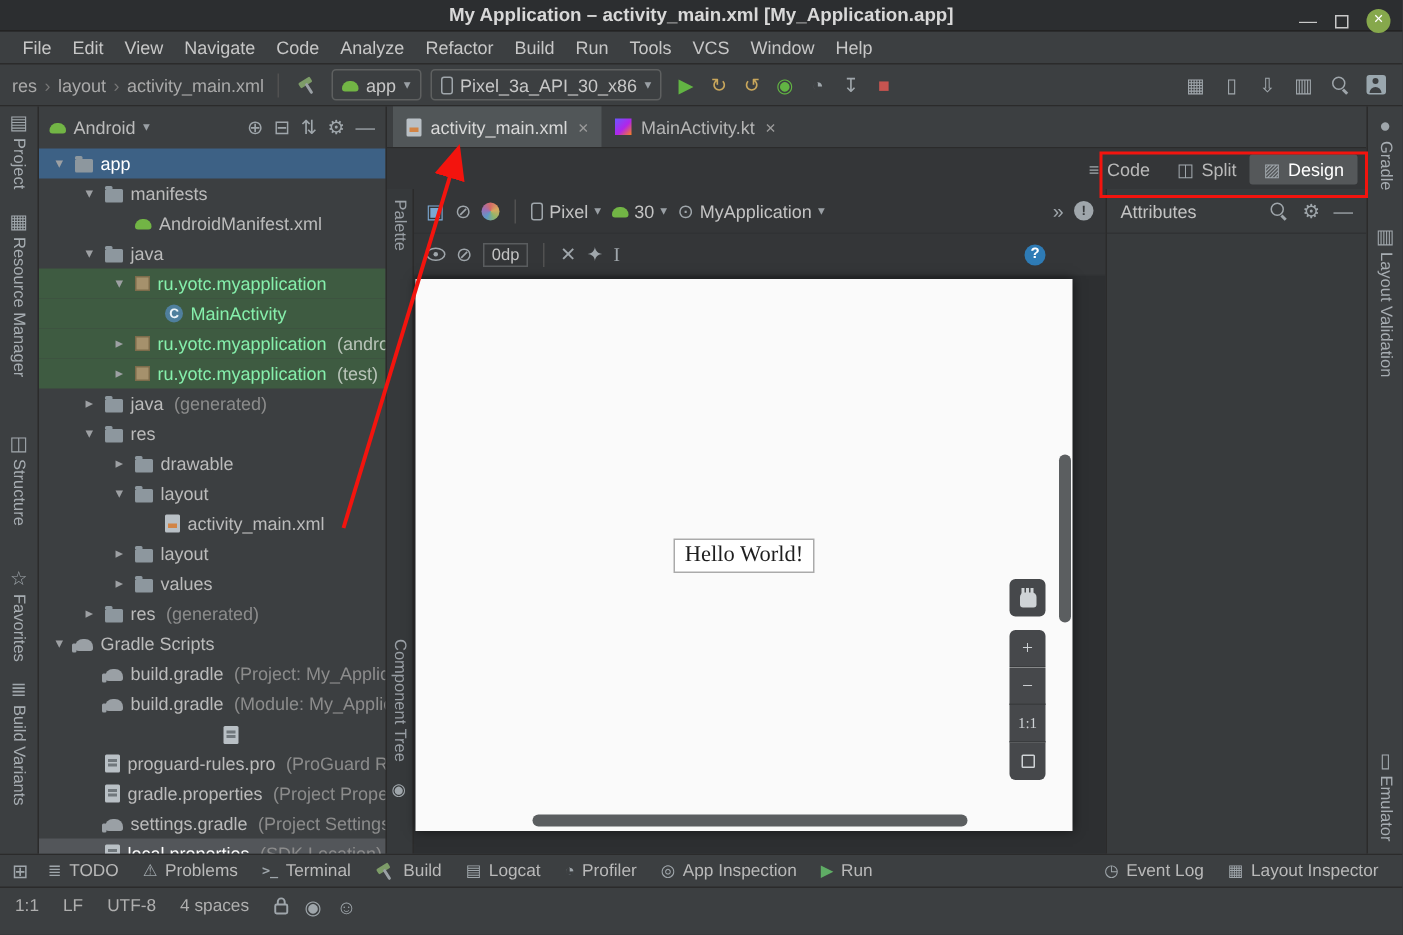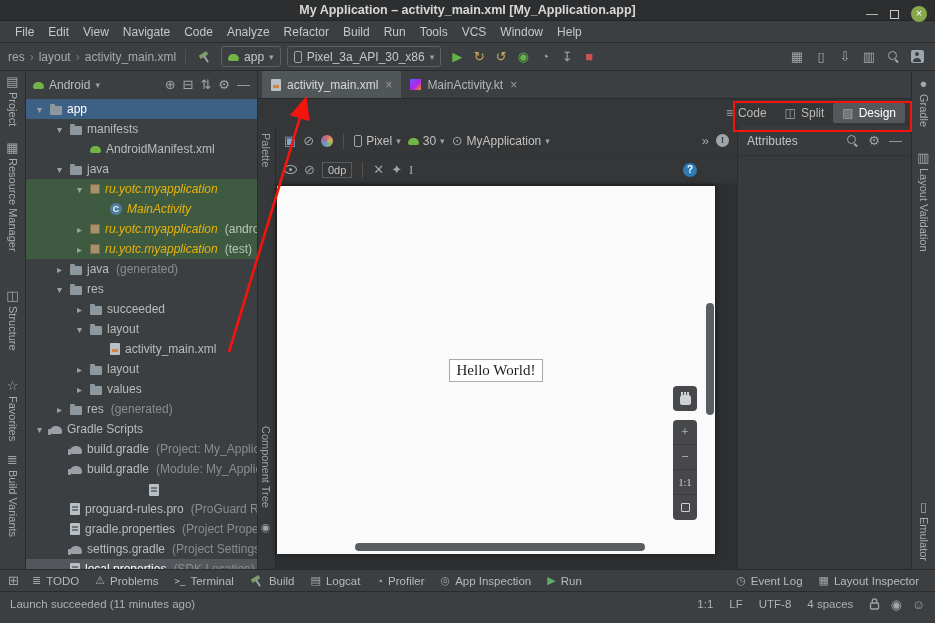--- a/index.html
+++ b/index.html
@@ -78,21 +78,21 @@
   .project-header{height:27px;display:flex;align-items:center;gap:5px;padding:0 7px;flex:none;}
   .project-header .hdr-icons{margin-left:auto;display:flex;align-items:center;gap:7px;}
   .project-tree{flex:1;overflow:hidden;padding-top:1px;}
   .tree-row{height:20px;display:flex;align-items:center;gap:5px;white-space:nowrap;overflow:hidden;padding-right:4px;}
   .tree-row .chev{width:11px;flex:none;text-align:center;color:#9da0a3;font-size:10px;}
   .tree-row .lbl{color:var(--txt);}
   .tree-row .sfx{color:var(--dim);margin-left:2px;}
   .hl-sel{background:var(--sel);}
   .hl-sel .lbl{color:#fff;}
   .hl-green{background:var(--green);}
-  .hl-green .lbl{color:#eab308;font-style:italic;}
+  .hl-green .lbl{color:#86efac;}
   .hl-green .sfx{color:#b9c4b9;}
   .hl-hover{background:#53565a;}
   .hl-hover .lbl{color:#fff;}
   
   .editor{flex:1;display:flex;flex-direction:column;background:#343638;min-width:0;}
   .tabbar{height:28px;background:var(--panel);border-bottom:1px solid var(--border);display:flex;align-items:stretch;padding-left:4px;flex:none;}
   .tab{display:flex;align-items:center;gap:6px;padding:0 9px;color:#b5b5b5;}
   .tab.active{background:#515658;color:#d8d8d8;}
   .tab .close{color:#9a9a9a;font-size:12px;margin-left:1px;}
   .mode-row{height:27px;display:flex;align-items:center;justify-content:flex-end;padding-right:6px;flex:none;background:#343638;}
@@ -299,21 +299,21 @@
           <span class="sfx">(generated)</span>
         </div>
         <div class="tree-row" style="padding-left: 28px;">
           <span class="chev">▾</span>
           <span class="ico ico-folder"></span>
           <span class="lbl">res</span>
         </div>
         <div class="tree-row" style="padding-left: 48px;">
           <span class="chev">▸</span>
           <span class="ico ico-folder"></span>
-          <span class="lbl">succeeded</span>
+          <span class="lbl">drawable</span>
         </div>
         <div class="tree-row" style="padding-left: 48px;">
           <span class="chev">▾</span>
           <span class="ico ico-folder"></span>
           <span class="lbl">layout</span>
         </div>
         <div class="tree-row" style="padding-left: 68px;">
           <span class="chev"></span>
           <span class="ico ico-xmlfile"></span>
           <span class="lbl">activity_main.xml</span>
@@ -543,21 +543,20 @@
         <span>Event Log</span>
       </span>
       <span class="bb-item">
         <span class="bb-glyph">▦</span>
         <span>Layout Inspector</span>
       </span>
     </span>
 </div>
 
 <div class="statusbar">
-  <span class="sb-msg">Launch succeeded (11 minutes ago)</span>
   <span class="sb-seg">1:1</span>
   <span class="sb-seg">LF</span>
   <span class="sb-seg">UTF-8</span>
   <span class="sb-seg">4 spaces</span>
   <span class="sb-icons">
     <svg width="11" height="12" viewBox="0 0 11 12">
       <rect x="1.5" y="5" width="8" height="6" rx="1" fill="none" stroke="#9fa6ab" stroke-width="1.3"></rect>
       <path d="M3.2 5 V3.2 a2.3 2.3 0 0 1 4.6 0 V5" fill="none" stroke="#9fa6ab" stroke-width="1.3"></path>
     </svg>
     <span class="glyph">◉</span>

